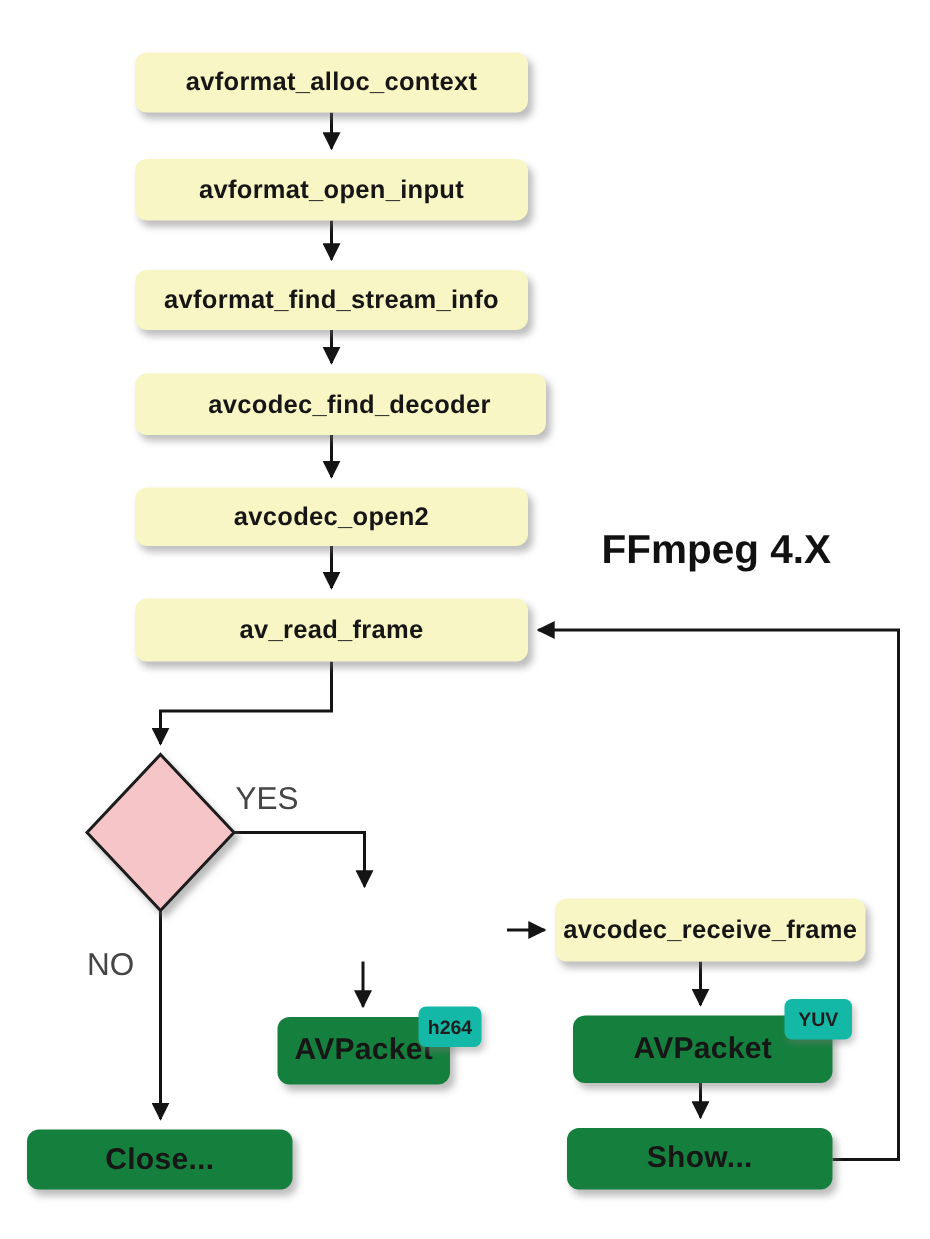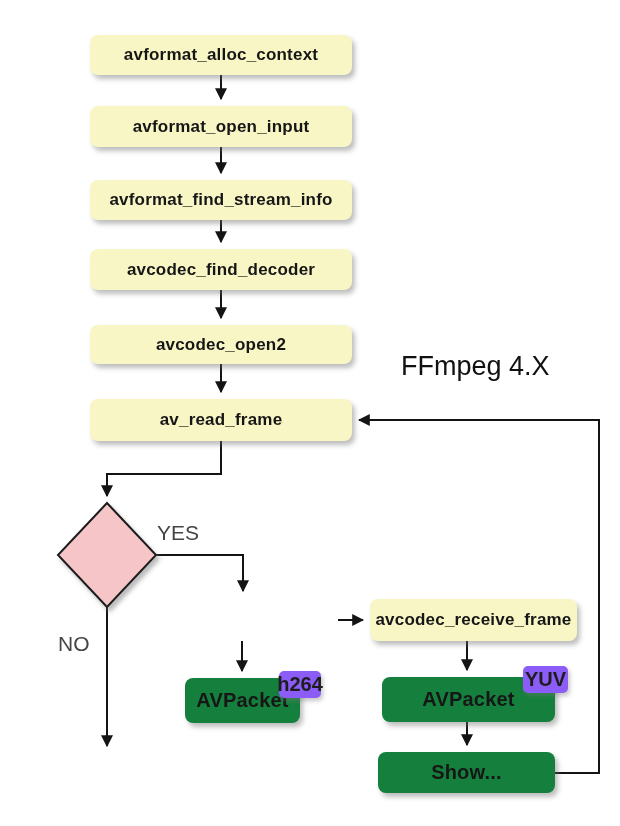--- a/index.html
+++ b/index.html
@@ -42,37 +42,37 @@
   .data-box {
     background: #15803d;
     box-shadow: 3px 4px 5px rgba(110,110,110,0.45);
     font-size: 20px;
   }
   .badge {
     position: absolute;
     display: flex;
     align-items: center;
     justify-content: center;
-    background: #8b5cf6;
+    background: #14b8a6;
     border-radius: 5px;
     box-shadow: 2px 3px 4px rgba(120,120,120,0.40);
     font-weight: bold;
-    font-size: 20px;
+    font-size: 13px;
     color: #1d1d1d;
     z-index: 3;
   }
   .floating-label {
     position: absolute;
     color: #111111;
     z-index: 2;
     white-space: nowrap;
   }
   .title-label {
     font-size: 27px;
-    font-weight: normal;
+    font-weight: bold;
     color: #111111;
   }
   .branch-label {
     font-size: 21px;
     font-weight: 500;
     color: #454545;
   }
   .decision-label {
     position: absolute;
     left: 57px;
@@ -116,37 +116,38 @@
 
     <polygon points="107,503 156,555 107,607 58,555" fill="#f6c5c8" stroke="#1c1c1c" stroke-width="2" filter="url(#ds)"></polygon>
   </svg>
 
   <div class="node process" style="left:90px; top:35px; width:262px; height:40px;">avformat_alloc_context</div>
 
   <div class="node process" style="left:90px; top:106px; width:262px; height:41px;">avformat_open_input</div>
 
   <div class="node process" style="left:90px; top:180px; width:262px; height:40px;">avformat_find_stream_info</div>
 
-  <div class="node process" style="left:90px; top:249px; width:262px; height:41px;">avcodec_find_decoder</div>
+  <div class="node process" style="left:90px; top:249px; width:262px; height:41px;padding-left:12px;">avcodec_find_decoder</div>
 
   <div class="node process" style="left:90px; top:325px; width:262px; height:39px;">avcodec_open2</div>
 
   <div class="node process" style="left:90px; top:399px; width:262px; height:42px;">av_read_frame</div>
 
 
   <div class="node process" style="left:370px; top:599px; width:207px; height:42px;">avcodec_receive_frame</div>
 
   <div class="node data-box" style="left:185px; top:678px; width:115px; height:45px;">AVPacket</div>
 
   <div class="badge" style="left:279px; top:671px; width:42px; height:27px;">h264</div>
 
   <div class="node data-box" style="left:382px; top:677px; width:173px; height:45px;">AVPacket</div>
 
   <div class="badge" style="left:523px; top:666px; width:45px; height:27px;">YUV</div>
 
+  <div class="node data-box" style="left:18px; top:753px; width:177px; height:40px;">Close...</div>
 
   <div class="node data-box" style="left:378px; top:752px; width:177px; height:41px;">Show...</div>
 
 
   <div class="floating-label branch-label" style="left:157px; top:521px;text-align:center;">YES</div>
 
   <div class="floating-label branch-label" style="left:58px; top:632px;">NO</div>
 
   <div class="floating-label title-label" style="left:401px; top:351px;">FFmpeg 4.X</div>
 

